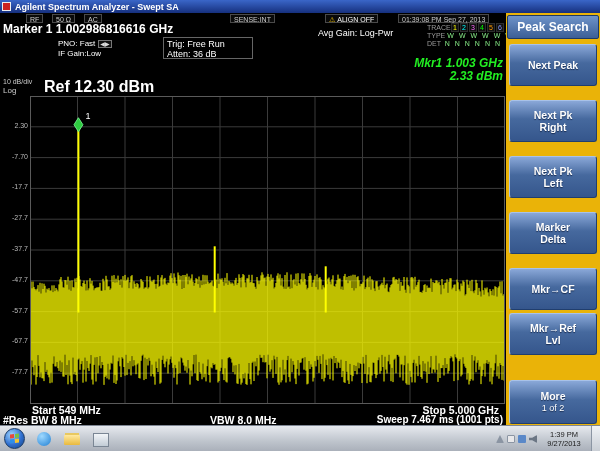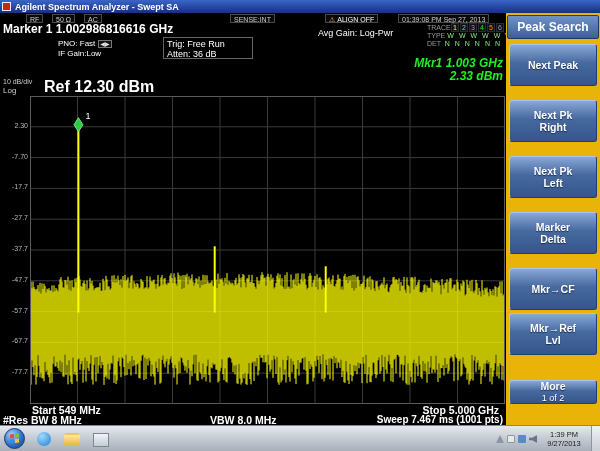--- a/index.html
+++ b/index.html
@@ -64,21 +64,21 @@
   }
   .sk {
     position:absolute; left:3px; width:88px; height:42px;
     background:linear-gradient(#8aa8d8,#46699e 45%,#35568c);
     border:1px solid #203e6e; border-top-color:#a9c2e8; border-left-color:#a9c2e8; border-radius:3px;
     color:#fff; font-size:10.5px; font-weight:bold; font-family:"Liberation Sans",sans-serif;
     display:flex; align-items:center; justify-content:center; text-align:center; cursor:pointer;
     text-shadow:0 1px 1px #1a2e52; padding:0 16px;
   }
   .sk0{top:31px;} .sk1{top:87px;} .sk2{top:143px;} .sk3{top:199px;} .sk4{top:255px;} .sk5{top:300px;}
-  .skmore { top:367px; height:24px; flex-direction:column; line-height:12px; }
+  .skmore { top:367px; height:44px; flex-direction:column; line-height:12px; }
   .pg { font-size:9px; font-weight:normal; }
   
   .taskbar { position:absolute; left:0; top:425px; width:600px; height:26px;
     background:linear-gradient(#e6e9ee,#bfc5cd 60%,#aab0ba); border-top:1px solid #7e8693; }
   .startorb { position:absolute; left:4px; top:2px; width:21px; height:21px; border-radius:50%;
     background:radial-gradient(circle at 35% 30%, #9fd4ff, #2f6fd0 55%, #15417e); border:1px solid #1a3a66; cursor:pointer; }
   .flag { position:absolute; left:5px; top:5px; width:9px; height:9px; display:grid; grid-template-columns:4px 4px; grid-gap:1px; transform:skewY(-6deg); }
   .flag div { width:4px; height:4px; }
   .f1{background:#e64b3c;} .f2{background:#7ac143;} .f3{background:#2e8fe8;} .f4{background:#f4c430;}
   .tbicon { position:absolute; top:3px; width:24px; height:20px; border-radius:2px; cursor:pointer; }

